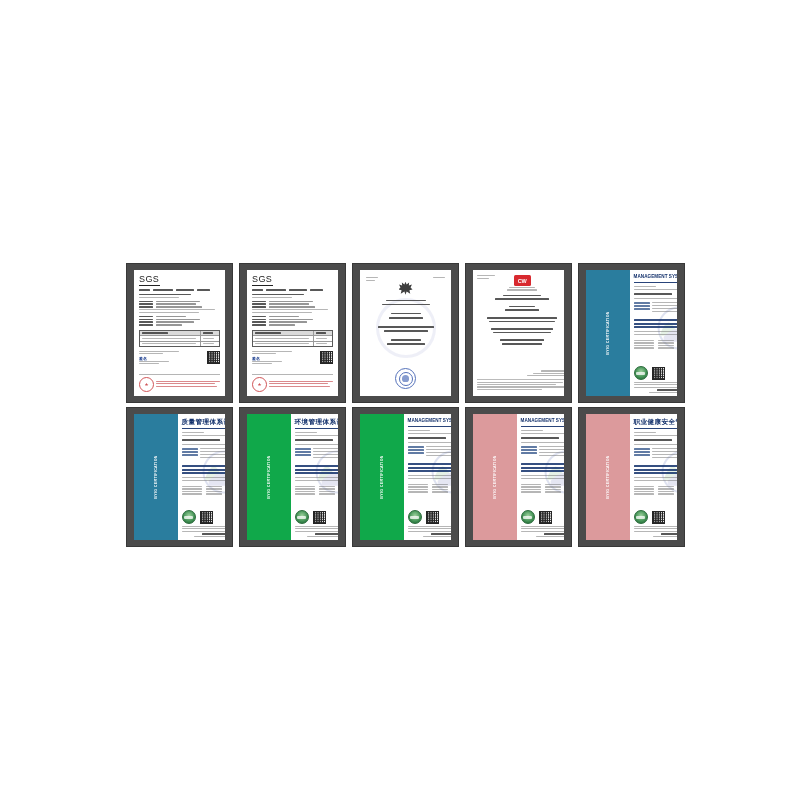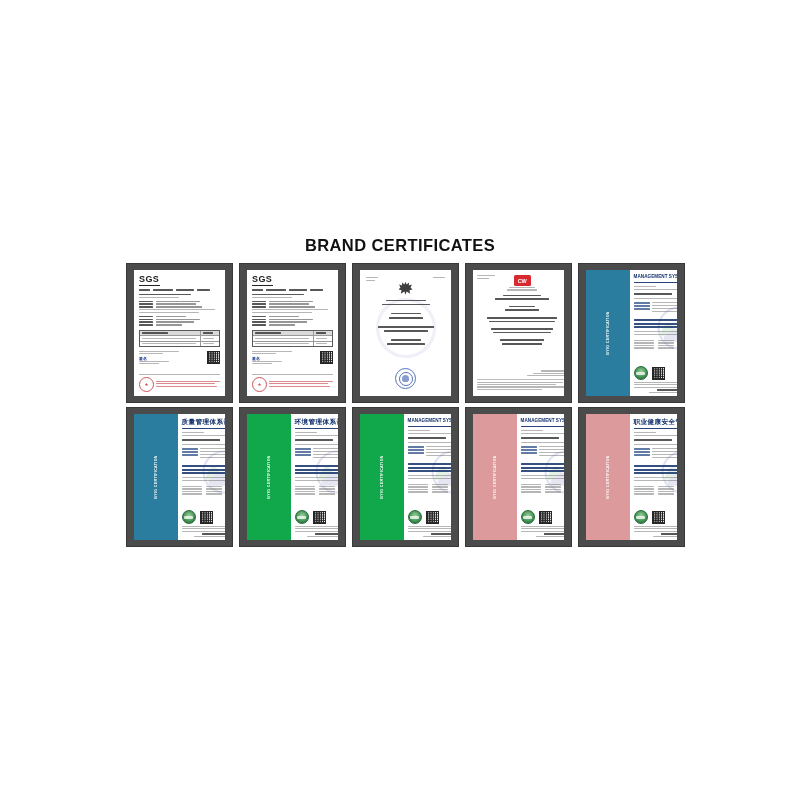--- a/index.html
+++ b/index.html
@@ -67,21 +67,21 @@
 
   
   .ln { background: #6d6d6d; height: 1.6px; border-radius: 0.5px; opacity: .72; }
   .ln.dark { background: #3b3b3b; opacity: .85; }
   .ln.thin { height: 1.1px; opacity: .5; }
   .ln.blue { background: #2c4f86; opacity: .75; }
 
   
   .sgs-body { flex: 1; padding: 5px 5px 4px 5px; display: flex; flex-direction: column; }
   .sgs-logo {
-    font-size: 9px; font-weight: bold; letter-spacing: .4px;
+    font-size: 9px; font-weight: normal; letter-spacing: .4px;
     color: #1b1b1b; line-height: 1;
     border-bottom: 1.4px solid #222; display: inline-block;
     padding-bottom: .5px; margin-bottom: 3px; width: 21px;
   }
   .sgs-navrow { display: flex; gap: 3px; margin-bottom: 3px; }
   .sgs-navrow .ln { height: 2px; }
   .sgs-kv { display: flex; gap: 3px; margin-bottom: 1.2px; }
   .sgs-table {
     margin-top: 3px; border: .8px solid #5a5a5a;
     display: flex; flex-direction: column;
@@ -222,21 +222,20 @@
     position: absolute; left: 50%; top: 46%;
     width: 62px; height: 46px; margin: -23px 0 0 -31px;
     pointer-events: none; opacity: .22;
   }
 </style>
 </head>
 <body>
 
 <div id="page">
 
-  <div class="page-title">BRAND CERTIFICATES</div>
 
   <div class="cert-grid">
 
   <div class="cert-frame" style="background: rgb(75, 75, 75);">
         <div class="cert-paper" style="background: rgb(255, 255, 255);">
           <div class="sgs-body">
             <div class="sgs-logo">SGS</div>
             <div class="sgs-navrow">
               <div class="ln dark" style="width: 11px;"></div>
               <div class="ln dark" style="width: 20px;"></div>

